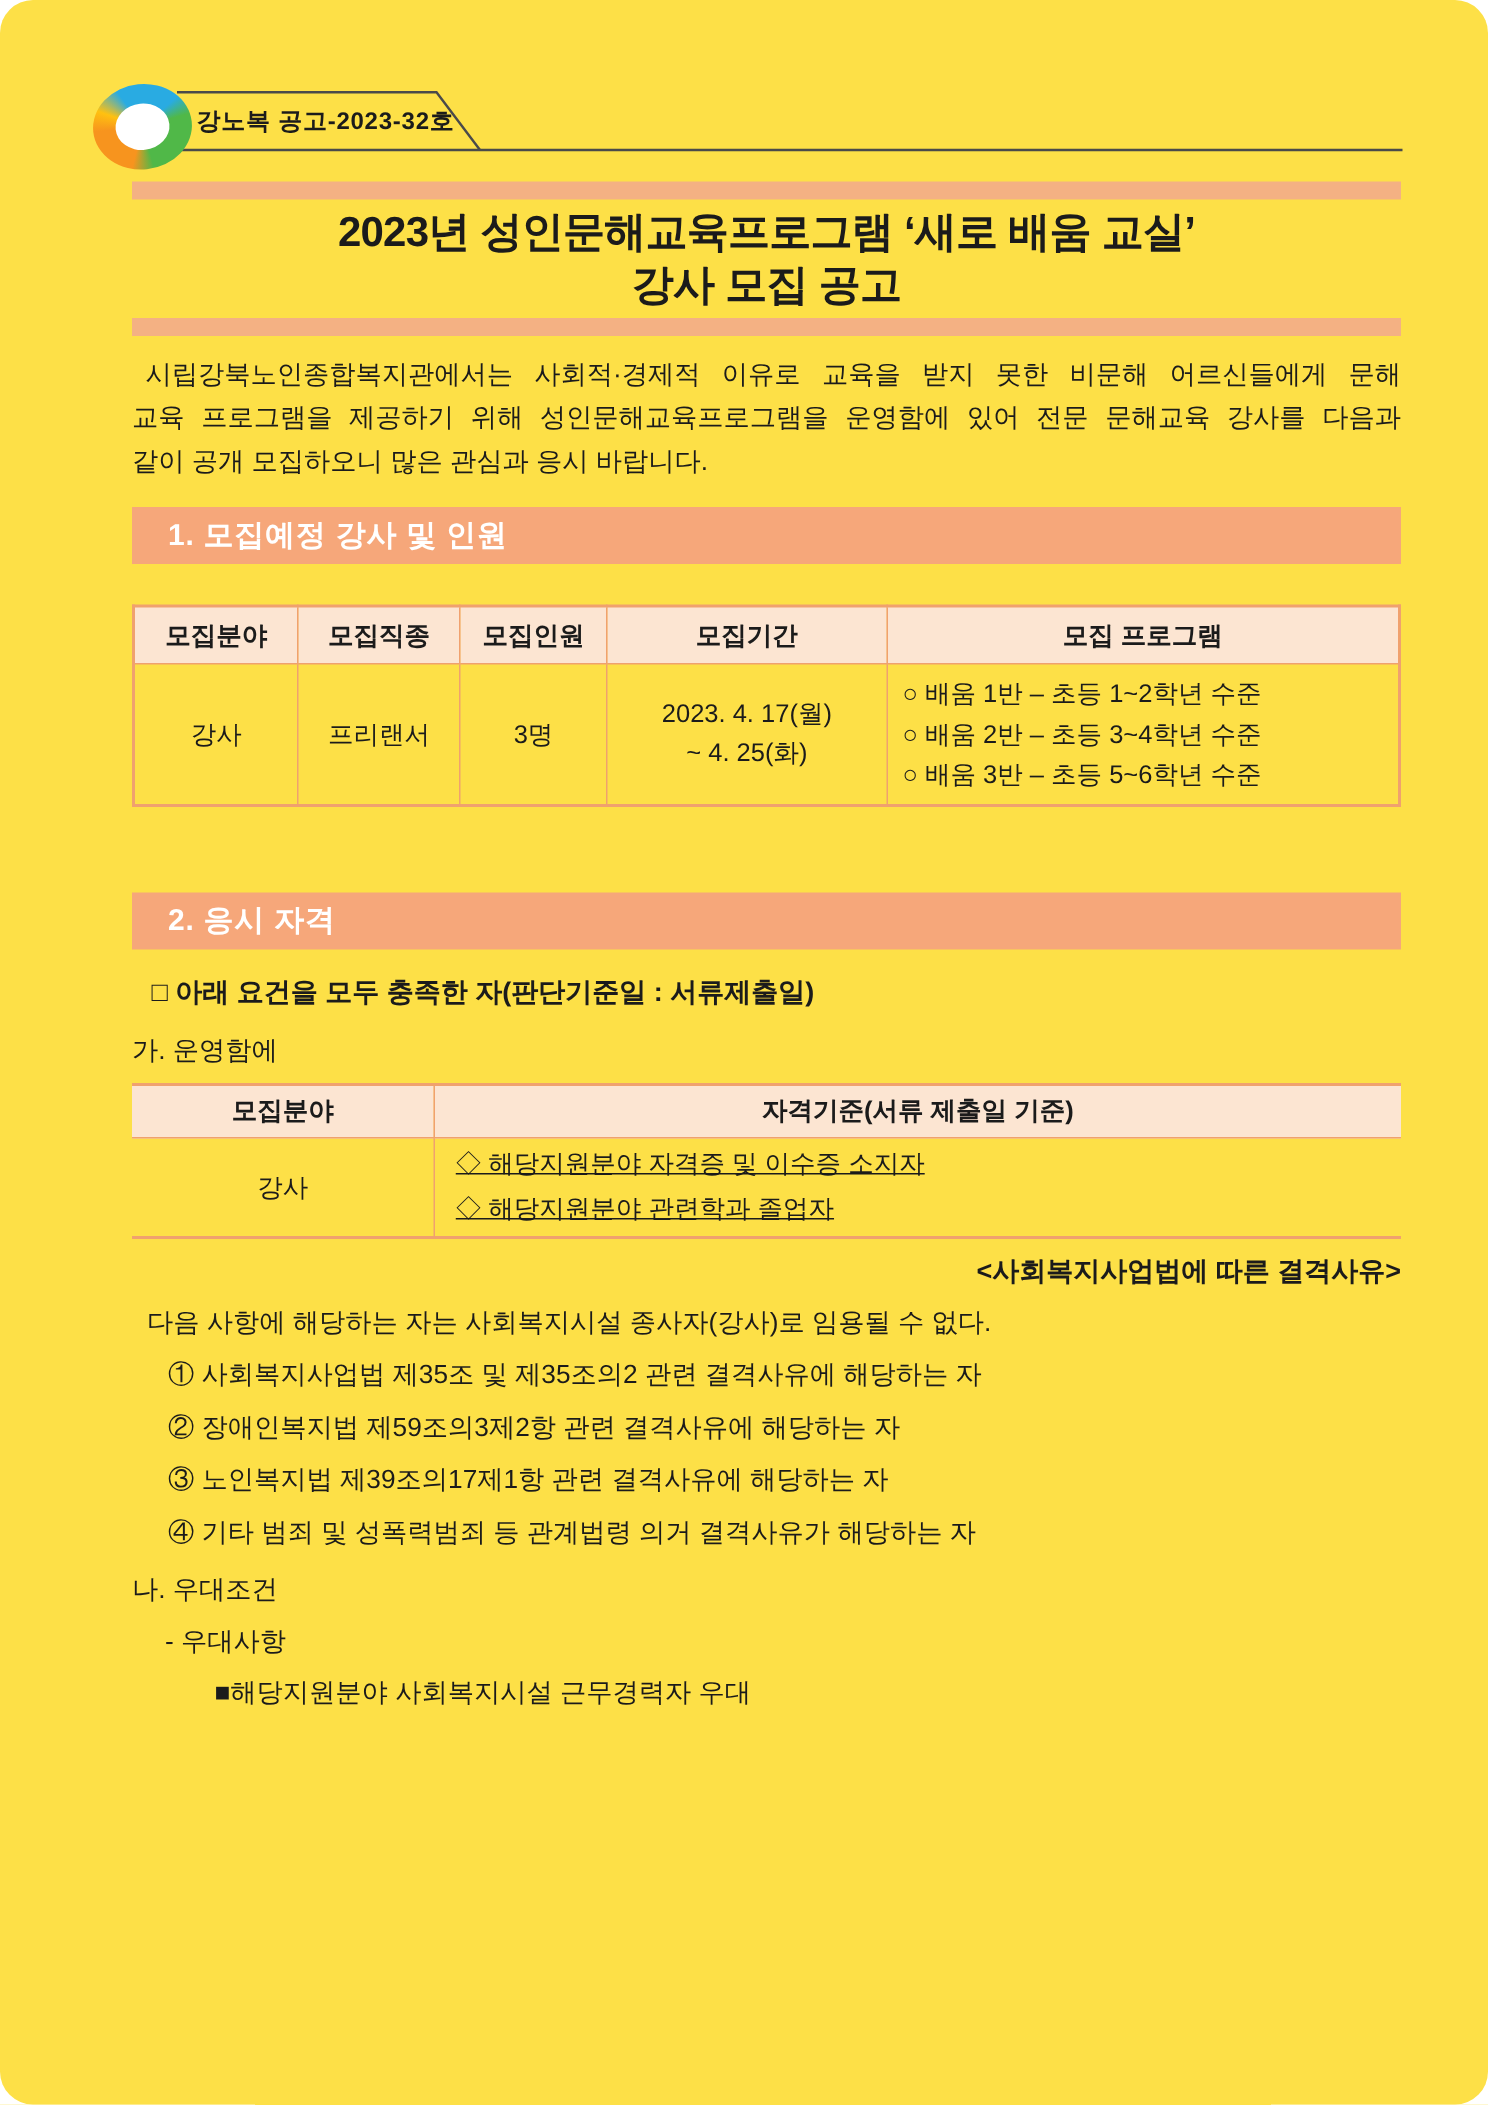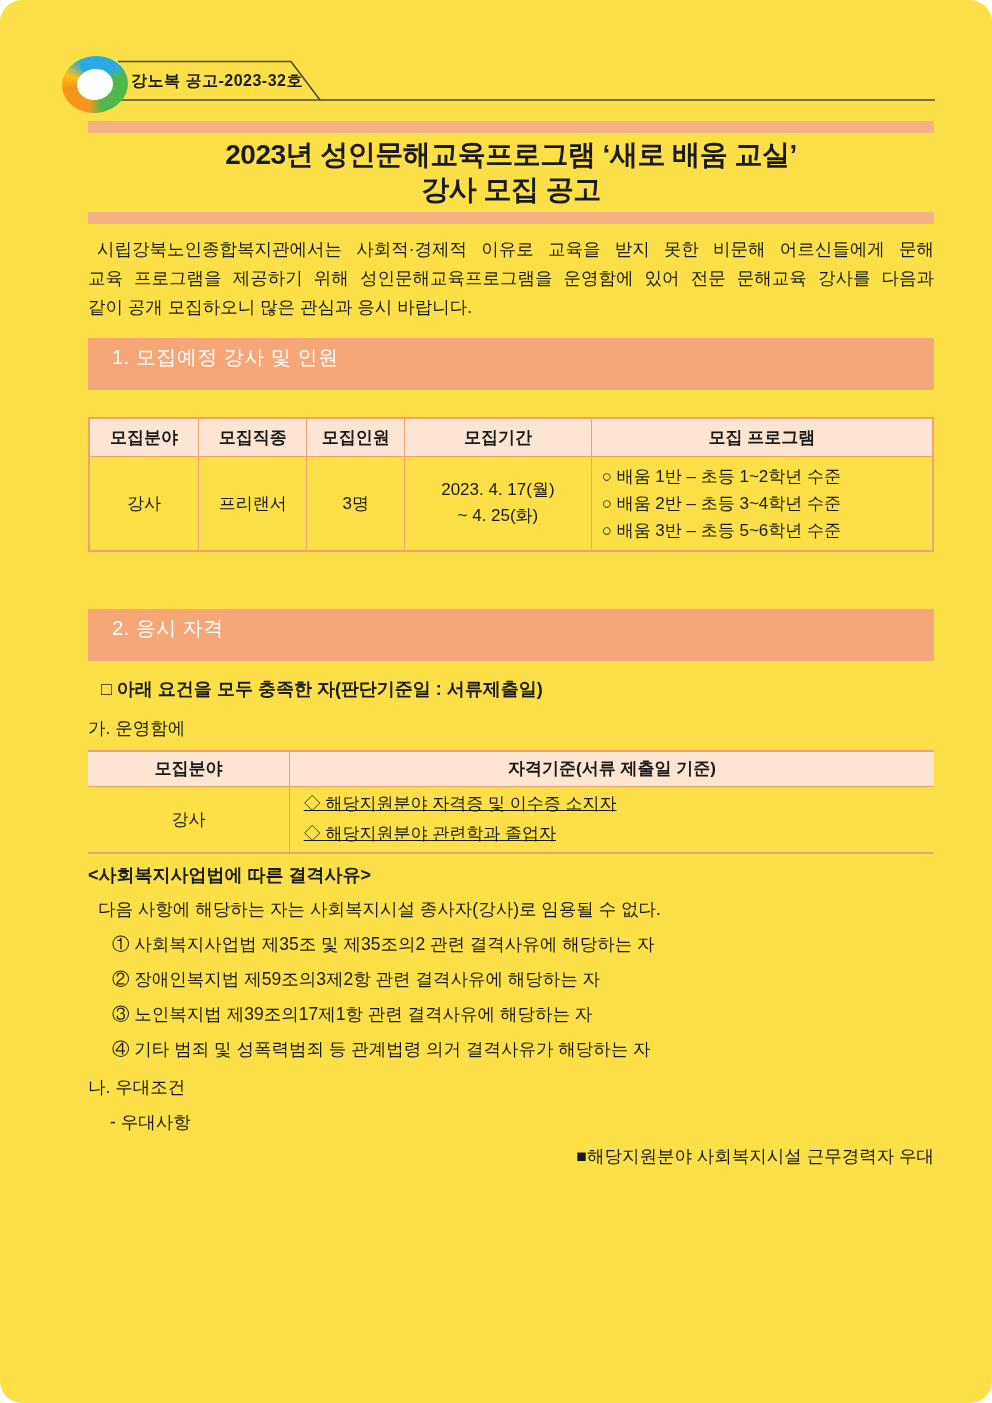--- a/index.html
+++ b/index.html
@@ -48,22 +48,22 @@
     letter-spacing:-0.5px;margin-top:4px;
   }
   .doc-title .t-line{white-space:nowrap;}
 
   .intro{margin-top:11px;font-size:17.5px;line-height:29px;}
   .intro .j{text-align:justify;text-align-last:justify;}
   .intro .first{text-indent:9px;}
   .intro .last{text-align:left;}
 
   .sec-heading{
-    height:52px;line-height:38px;background:var(--bar-header);
-    color:#ffffff;font-weight:normal;font-size:20px;
+    height:38px;line-height:38px;background:var(--bar-header);
+    color:#ffffff;font-weight:bold;font-size:20px;
     padding-left:24px;letter-spacing:0.5px;
   }
   .sec1-heading{margin-top:16px;}
   .sec2-heading{margin-top:57px;}
 
   
   table{border-collapse:collapse;width:100%;font-size:17px;}
   .t1{margin-top:27px;border:2px solid var(--tbl-border);}
   .t1 th,.t1 td{border:1.5px solid var(--tbl-border);text-align:center;vertical-align:middle;}
   .t1 th{background:var(--tbl-head-bg);font-weight:bold;height:38px;}
@@ -80,27 +80,27 @@
   
   .t2{margin-top:10px;border-top:2.5px solid var(--tbl-border);border-bottom:2px solid var(--tbl-border);}
   .t2 th{background:var(--tbl-head-bg);font-weight:bold;height:36px;text-align:center;border-bottom:1.5px solid var(--tbl-border);}
   .t2 td{height:66px;vertical-align:middle;}
   .t2 .divider{border-right:1.5px solid var(--tbl-border);}
   .t2 .field-cell{text-align:center;}
   .t2 .quals{text-align:left;padding-left:14px;}
   .t2 .quals div{line-height:30px;white-space:nowrap;text-decoration:underline;}
 
   
-  .disq-title{margin-top:9px;text-align:left;font-weight:bold;font-size:18px;}
+  .disq-title{margin-top:9px;text-align:right;font-weight:bold;font-size:18px;}
   .disq-intro{margin-top:9px;padding-left:10px;font-size:17.5px;line-height:26px;}
   .disq-item{margin-top:9px;padding-left:24px;font-size:17.5px;line-height:26px;}
 
   .sub-b{margin-top:12px;padding-left:0;font-size:17.5px;line-height:26px;}
   .pref-label{margin-top:9px;padding-left:22px;font-size:17.5px;line-height:26px;}
-  .pref-item{margin-top:8px;padding-left:55px;font-size:17.5px;line-height:26px;text-align:right;}
+  .pref-item{margin-top:8px;padding-left:55px;font-size:17.5px;line-height:26px;}
 </style>
 </head>
 <body>
 
 <div class="page">
 
   <header class="masthead">
     <svg class="banner-svg" width="992" height="118" viewBox="0 0 992 118">
       <path d="M118 61.5 H291 L320 100" fill="none" stroke="#4a4a4a" stroke-width="1.6"></path>
       <path d="M90 100 H935" fill="none" stroke="#4a4a4a" stroke-width="1.6"></path>

